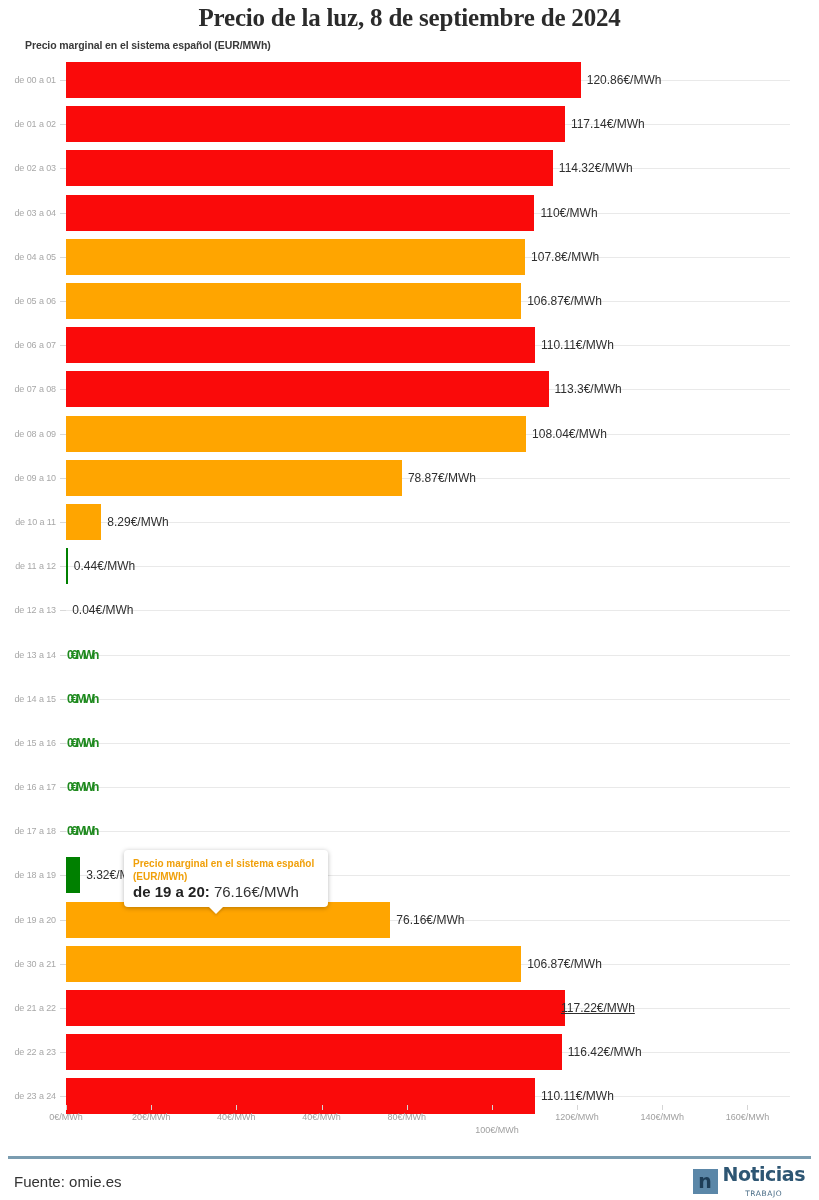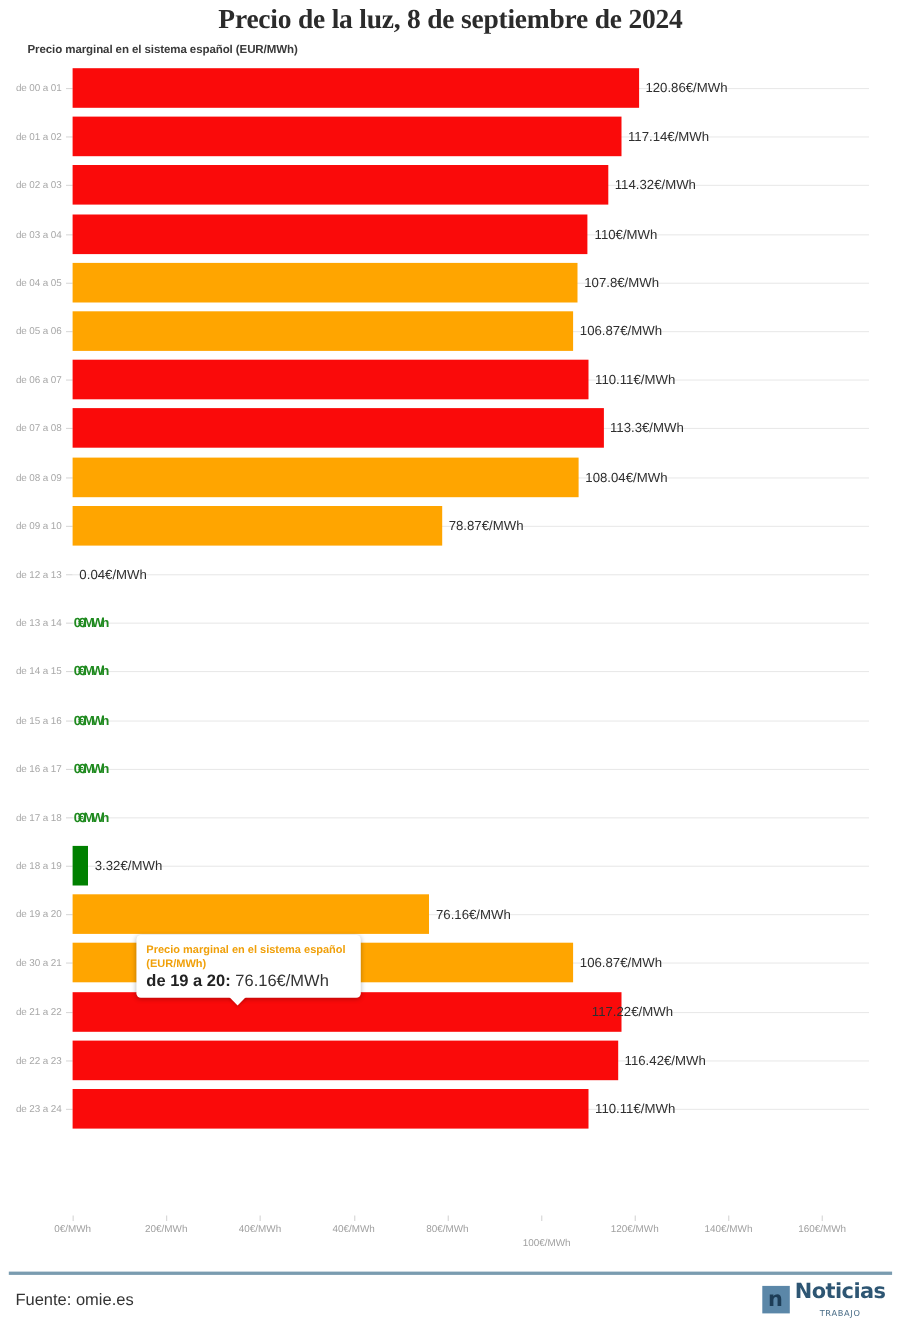--- a/index.html
+++ b/index.html
@@ -306,20 +306,34 @@
     <div class="row">
       <div class="gridline"></div>
       <div class="ytick"></div>
       <div class="ylabel">de 09 a 10</div>
       <div class="bar" style="width: 335.893px; background: rgb(255, 165, 0);"></div>
       <div class="vlabel" style="left: 401.893px;">78.87€/MWh</div>
     </div>
     <div class="row">
       <div class="gridline"></div>
       <div class="ytick"></div>
+      <div class="ylabel">de 10 a 11</div>
+      <div class="bar" style="width: 35.3056px; background: rgb(255, 165, 0);"></div>
+      <div class="vlabel" style="left: 101.306px;">8.29€/MWh</div>
+    </div>
+    <div class="row">
+      <div class="gridline"></div>
+      <div class="ytick"></div>
+      <div class="ylabel">de 11 a 12</div>
+      <div class="bar" style="width: 2px; background: rgb(0, 128, 0);"></div>
+      <div class="vlabel" style="left: 67.8739px;">0.44€/MWh</div>
+    </div>
+    <div class="row">
+      <div class="gridline"></div>
+      <div class="ytick"></div>
       <div class="ylabel">de 12 a 13</div>
       <div class="vlabel" style="left: 66.1704px;">0.04€/MWh</div>
     </div>
     <div class="row">
       <div class="gridline"></div>
       <div class="ytick"></div>
       <div class="ylabel">de 13 a 14</div>
       <div class="vlabel zero" style="left: 66px;">0€/MWh</div>
     </div>
     <div class="row">
@@ -365,21 +379,21 @@
       <div class="ytick"></div>
       <div class="ylabel">de 30 a 21</div>
       <div class="bar" style="width: 455.14px; background: rgb(255, 165, 0);"></div>
       <div class="vlabel" style="left: 521.14px;">106.87€/MWh</div>
     </div>
     <div class="row">
       <div class="gridline"></div>
       <div class="ytick"></div>
       <div class="ylabel">de 21 a 22</div>
       <div class="bar" style="width: 499.219px; background: rgb(250, 10, 10);"></div>
-      <div class="vlabel" style="left: 532px;">117.22€/MWh</div>
+      <div class="vlabel" style="left: 555px; text-decoration: underline;">117.22€/MWh</div>
     </div>
     <div class="row">
       <div class="gridline"></div>
       <div class="ytick"></div>
       <div class="ylabel">de 22 a 23</div>
       <div class="bar" style="width: 495.812px; background: rgb(250, 10, 10);"></div>
       <div class="vlabel" style="left: 561.812px;">116.42€/MWh</div>
     </div>
     <div class="row">
       <div class="gridline"></div>

